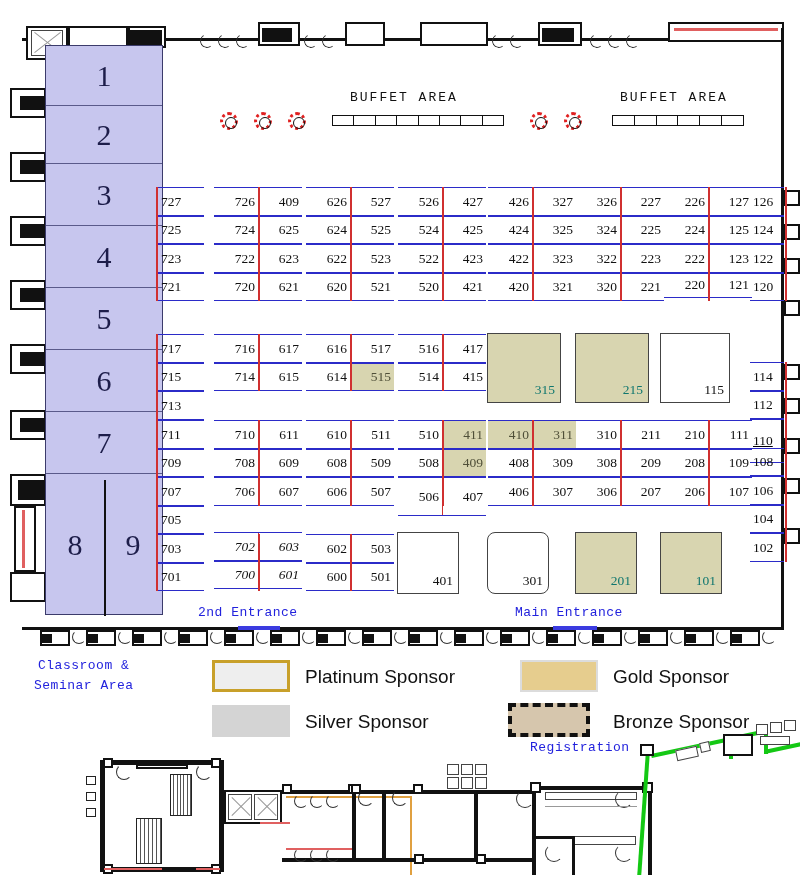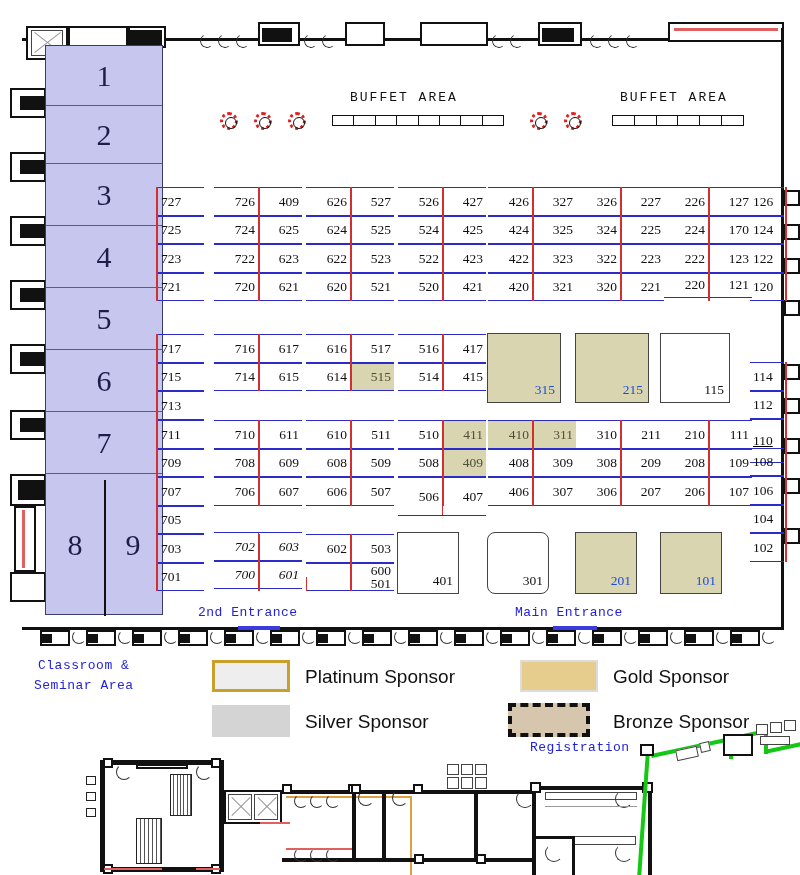--- a/index.html
+++ b/index.html
@@ -56,21 +56,21 @@
   .bcell.hl { background:#d8d5b0; color:#4f4f38; }
   .vred { position:absolute; width:1.6px; background:#d03030; }
 
   
   .bigbooth {
     position:absolute; border:1.6px solid #444; background:#fff;
     display:flex; align-items:flex-end; justify-content:flex-end;
     font-family:"Liberation Serif", serif; font-size:13.5px; color:#111;
     padding:0 5px 4px 0;
   }
-  .bigbooth.gold { background:#d8d5b0; color:#1d4ed8; }
+  .bigbooth.gold { background:#d8d5b0; color:#0f766e; }
 
   
   .buffet-label {
     position:absolute; font-family:"Liberation Mono", monospace;
     font-size:13px; letter-spacing:2px; color:#111; white-space:nowrap;
   }
   .buffet-table {
     position:absolute; height:11px; border:1.3px solid #111; background:#fff;
     display:flex;
   }
@@ -448,21 +448,21 @@
           <div class="brow" style="top: 57px; height: 28.5px;">
             <div class="bcell">606</div>
             <div class="bcell divider-left">507</div>
           </div>
         </div>
         <div class="booth-block" style="left: 306px; top: 534px; width: 88px; height: 57px;">
           <div class="brow" style="top: 0px; height: 28.5px;">
             <div class="bcell">602</div>
             <div class="bcell divider-left">503</div>
           </div>
-          <div class="brow" style="top: 28.5px; height: 28.5px; flex-direction: column;">
+          <div class="brow" style="top: 28.5px; height: 28.5px;">
             <div class="bcell">600</div>
             <div class="bcell divider-left">501</div>
           </div>
         </div>
         <div class="vred" style="left: 350px; top: 187px; height: 114px;"></div>
         <div class="vred" style="left: 350px; top: 334px; height: 57px;"></div>
         <div class="vred" style="left: 350px; top: 420px; height: 85.5px;"></div>
         <div class="vred" style="left: 350px; top: 534px; height: 57px;"></div>
         <div class="booth-block" style="left: 398px; top: 187px; width: 88px; height: 114px;">
           <div class="brow" style="top: 0px; height: 28.5px;">
@@ -577,21 +577,21 @@
         </div>
         <div class="vred" style="left: 620px; top: 187px; height: 114px;"></div>
         <div class="vred" style="left: 620px; top: 420px; height: 85.5px;"></div>
         <div class="booth-block" style="left: 664px; top: 187px; width: 88px; height: 114px;">
           <div class="brow" style="top: 0px; height: 28.5px;">
             <div class="bcell">226</div>
             <div class="bcell divider-left">127</div>
           </div>
           <div class="brow" style="top: 28.5px; height: 28.5px;">
             <div class="bcell">224</div>
-            <div class="bcell divider-left">170</div>
+            <div class="bcell divider-left">125</div>
           </div>
           <div class="brow" style="top: 57px; height: 28.5px;">
             <div class="bcell">222</div>
             <div class="bcell divider-left">123</div>
           </div>
           <div class="brow" style="top: 85.5px; height: 25px; justify-content: space-between;">
             <div class="bcell">220</div>
             <div class="bcell divider-left">121</div>
           </div>
         </div>

